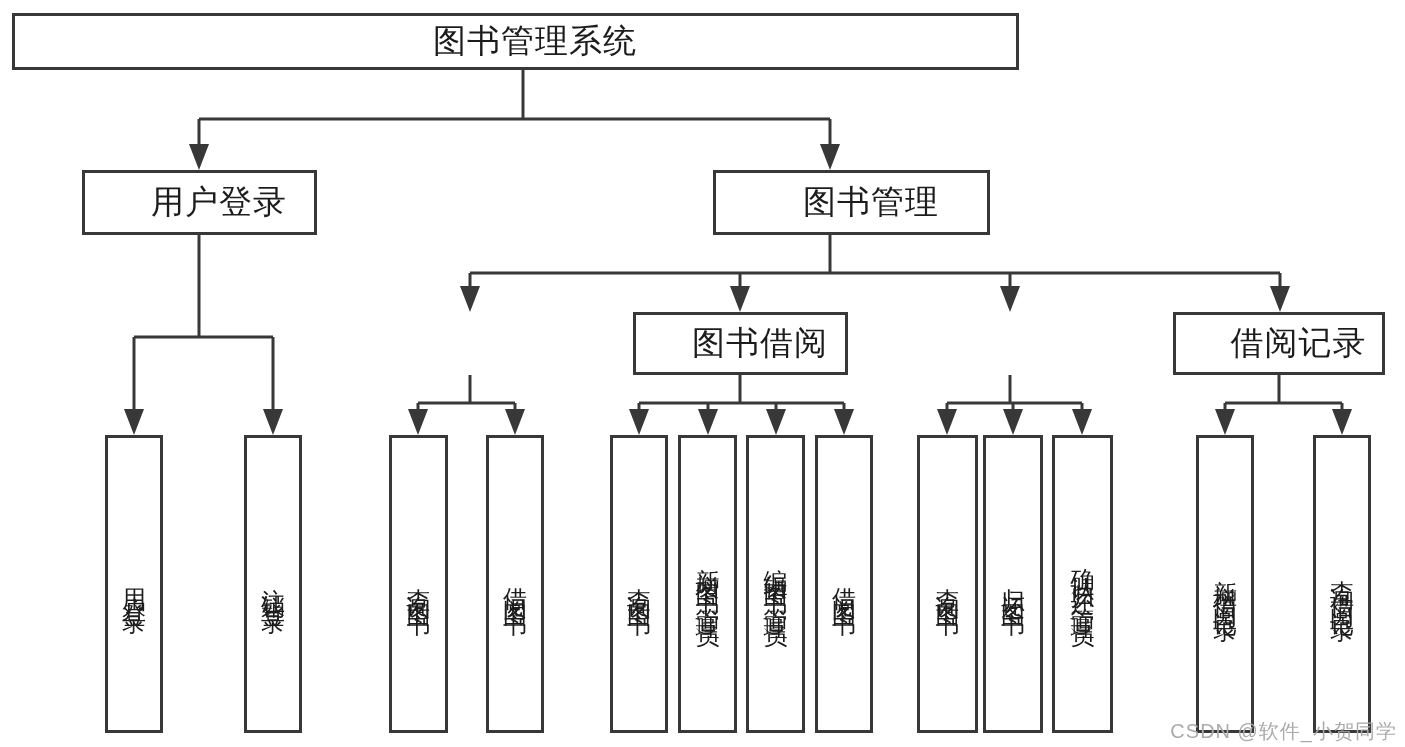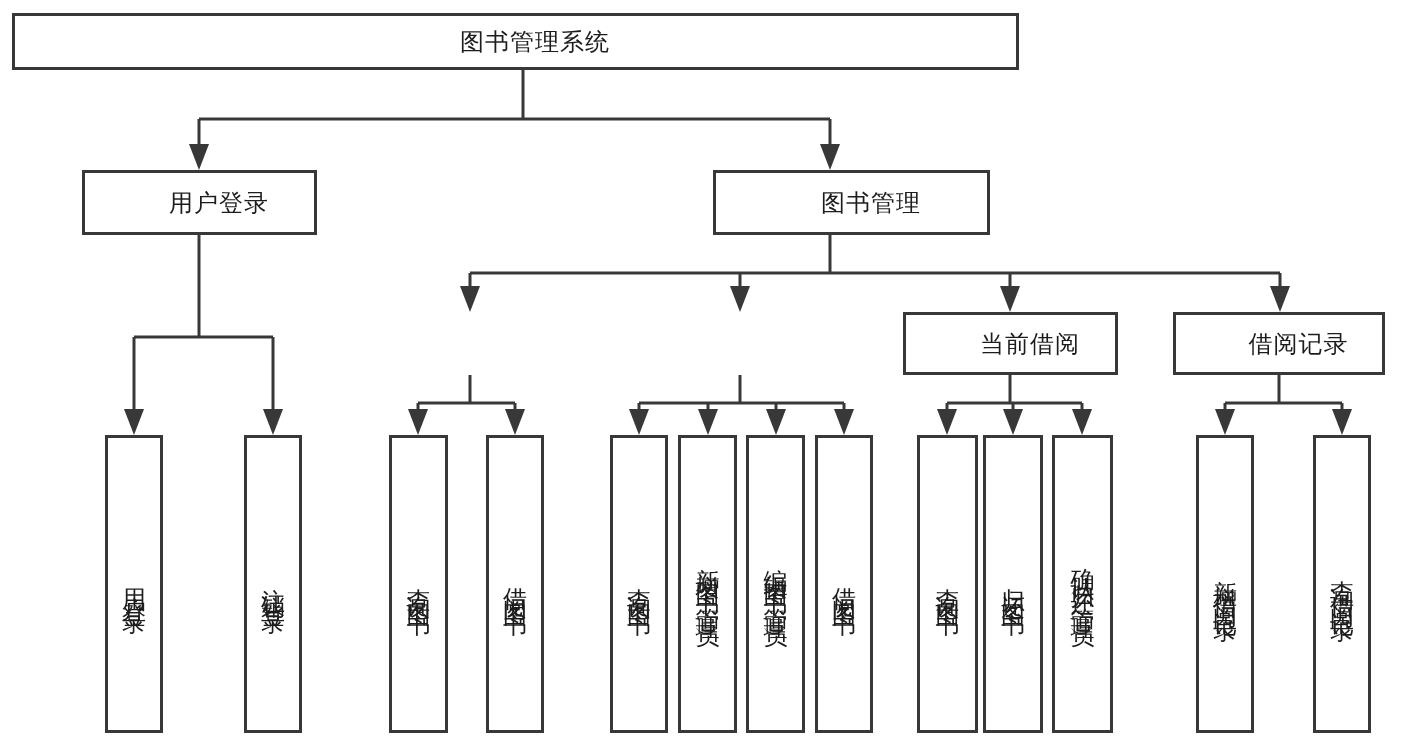--- a/index.html
+++ b/index.html
@@ -6,21 +6,21 @@
   .stage{
     position:relative;width:1405px;height:747px;background:#ffffff;overflow:hidden;
     font-family:"Liberation Sans","DejaVu Sans",sans-serif;
   }
   .connectors{position:absolute;left:0;top:0;width:1405px;height:747px;}
   .n{
     position:absolute;box-sizing:border-box;
     border:3px solid #383838;background:#ffffff;color:#1c1c1c;
     display:flex;align-items:center;justify-content:center;
   }
-  .h{font-size:24px;letter-spacing:1px;padding-left:39px;}
+  .h{font-size:33px;letter-spacing:1px;padding-left:39px;}
   .v{
     writing-mode:vertical-rl;
     font-size:24px;letter-spacing:8px;line-height:1;
     padding-top:2px;
   }
   .watermark{
     position:absolute;right:8px;bottom:2px;
     font-size:20px;color:#ababab;letter-spacing:1px;
     font-family:"Liberation Sans","DejaVu Sans",sans-serif;
   }
@@ -94,35 +94,36 @@
       <polygon points="1215,409 1235,409 1225,435"></polygon>
       <polygon points="1332,409 1352,409 1342,435"></polygon>
     </g>
   </svg>
 
   <div class="n h" style="left:12px;top:13px;width:1007px;height:57px">图书管理系统</div>
 
   <div class="n h" style="left:82px;top:170px;width:235px;height:65px">用户登录</div>
   <div class="n h" style="left:713px;top:170px;width:277px;height:65px">图书管理</div>
 
-  <div class="n h" style="left:903px;top:312px;width:215px;height:63px">当前借阅</div>
+  <div class="n h" style="left:633px;top:312px;width:215px;height:63px">图书借阅</div>
   <div class="n h" style="left:1173px;top:312px;width:212px;height:63px">借阅记录</div>
 
   <div class="n v" style="left:105px;top:435px;width:58px;height:298px">用户登录</div>
   <div class="n v" style="left:244px;top:435px;width:58px;height:298px">注销登录</div>
 
   <div class="n v" style="left:389px;top:435px;width:59px;height:298px">查询图书</div>
   <div class="n v" style="left:486px;top:435px;width:58px;height:298px">借阅图书</div>
 
   <div class="n v" style="left:610px;top:435px;width:58px;height:298px">查询图书</div>
   <div class="n v" style="left:678px;top:435px;width:59px;height:298px">新增图书（管理员）</div>
   <div class="n v" style="left:746px;top:435px;width:59px;height:298px">编辑图书（管理员）</div>
   <div class="n v" style="left:815px;top:435px;width:58px;height:298px">借阅图书</div>
 
   <div class="n v" style="left:917px;top:435px;width:61px;height:298px">查询图书</div>
   <div class="n v" style="left:983px;top:435px;width:60px;height:298px">归还图书</div>
   <div class="n v" style="left:1052px;top:435px;width:61px;height:298px">确认归还（管理员）</div>
 
   <div class="n v" style="left:1196px;top:435px;width:58px;height:298px">新增借阅记录</div>
   <div class="n v" style="left:1313px;top:435px;width:58px;height:298px">查询借阅记录</div>
 
+  <div class="watermark">CSDN @软件_小贺同学</div>
 
 </div>
 
 </body></html>

